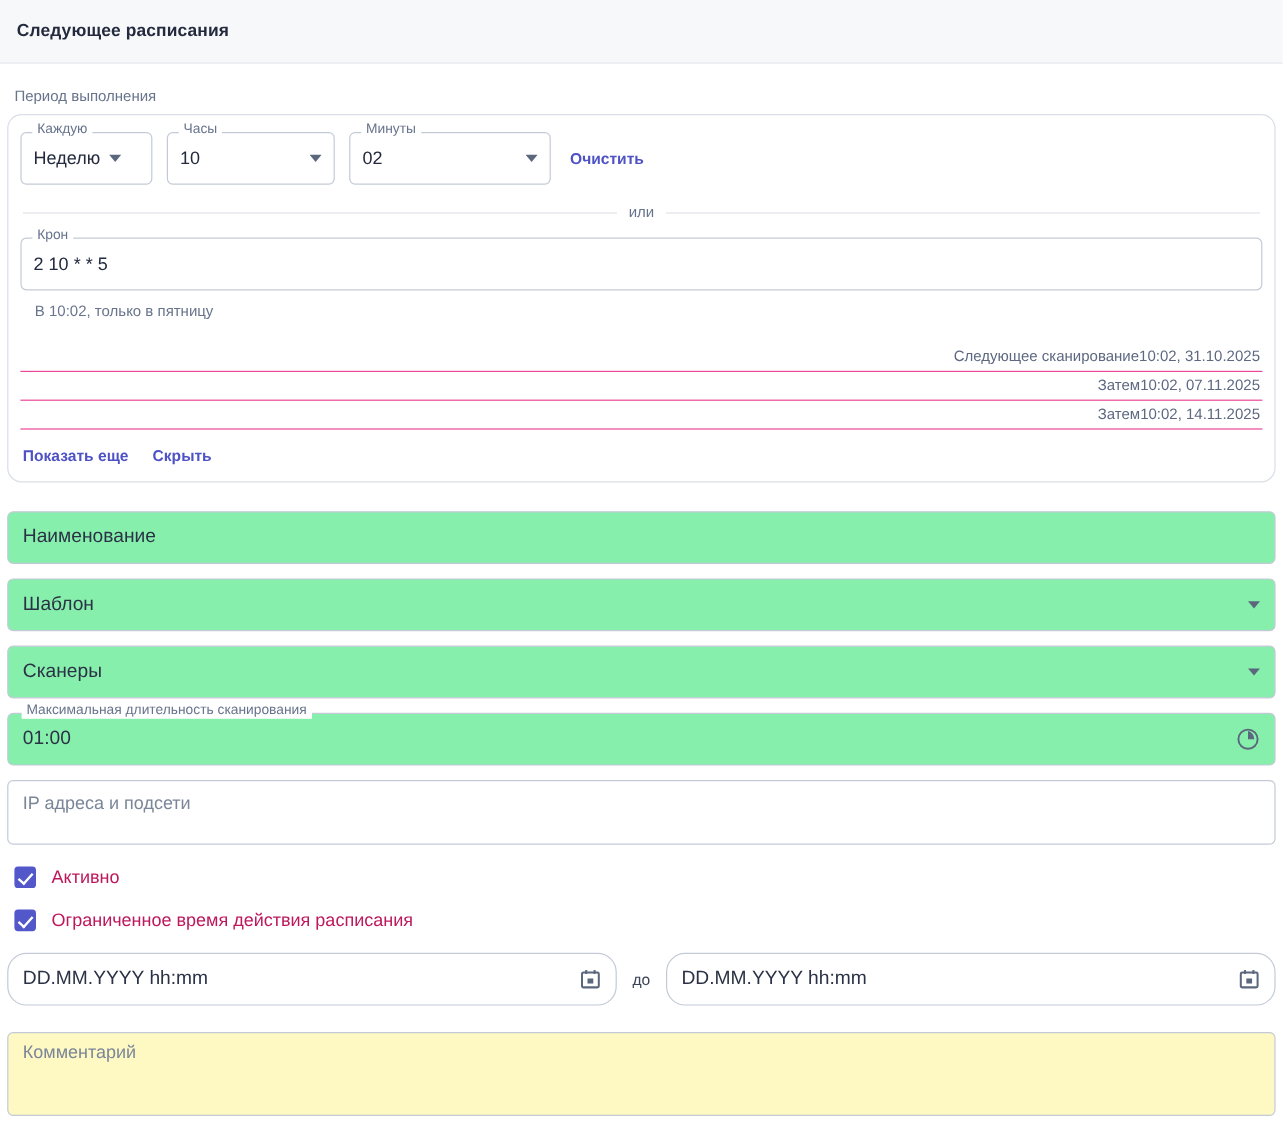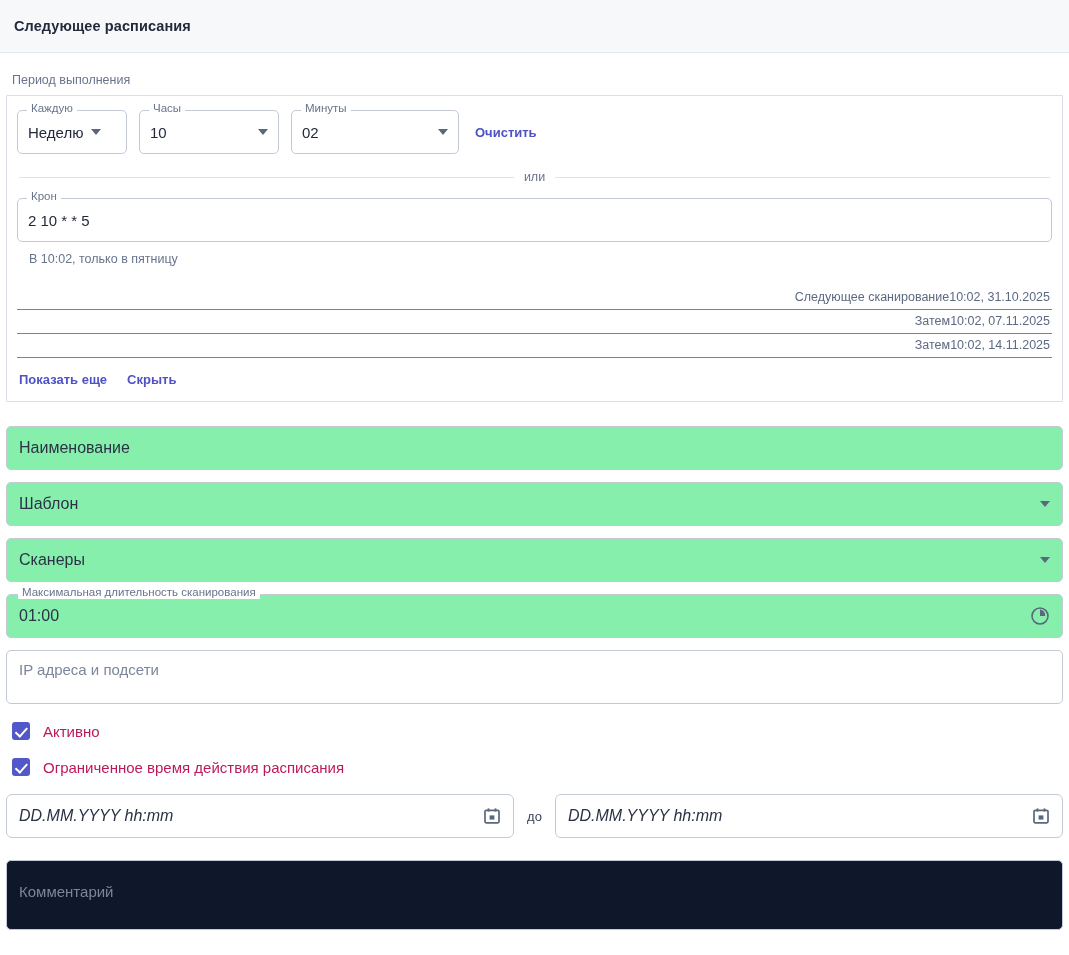--- a/index.html
+++ b/index.html
@@ -34,21 +34,21 @@
 
   .section-label {
     font-size: 12.5px;
     color: #68748c;
     margin: 20px 0 8px 6px;
   }
 
   
   .card {
     border: 1px solid #d9dee7;
-    border-radius: 1px;
+    border-radius: 12px;
     padding: 14px 10px 12px 10px;
     margin: 0 0 0 0;
   }
 
   
   .row {
     display: flex;
     align-items: flex-start;
     gap: 12px;
   }
@@ -226,39 +226,38 @@
   .date-row {
     display: flex;
     align-items: center;
     gap: 13px;
     margin-top: 4px;
   }
   .date-field {
     flex: 1 1 0;
     height: 44px;
     border: 1px solid #c3cad6;
-    border-radius: 6px;
+    border-radius: 16px;
     display: flex;
     align-items: center;
     padding: 0 12px;
     background: #fff;
-    font-style: italic;
   }
   .date-field .placeholder { flex: 1 1 auto; }
   .date-sep { font-size: 13px; color: #3c4458; }
   .cal-icon { flex: 0 0 auto; display: block; }
 
   
   .comment-box {
     width: 100%;
     height: 70px;
     border: 1px solid #c3cad6;
     border-radius: 5px;
-    padding: 22px 12px;
-    background: #0f172a;
+    padding: 8px 12px;
+    background: #fef9c3;
     margin-top: 22px;
   }
   .comment-box .placeholder { font-size: 15px; color: #7b8699; }
 </style>
 </head>
 <body>
 
 <div class="app-header">
   <div class="title">Следующее расписания</div>
 </div>

